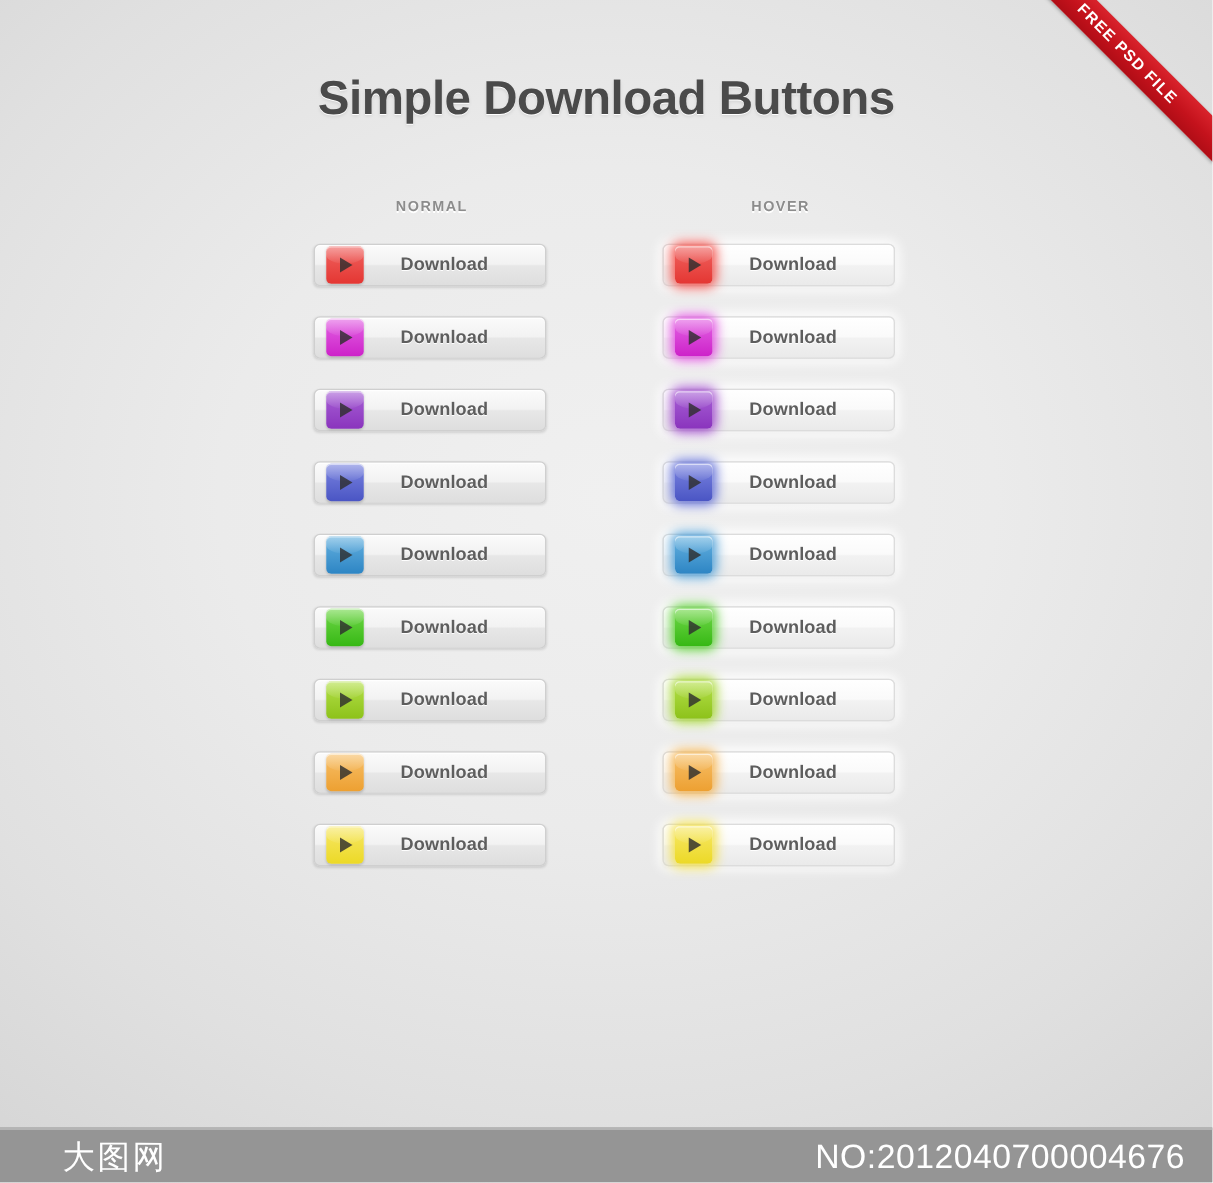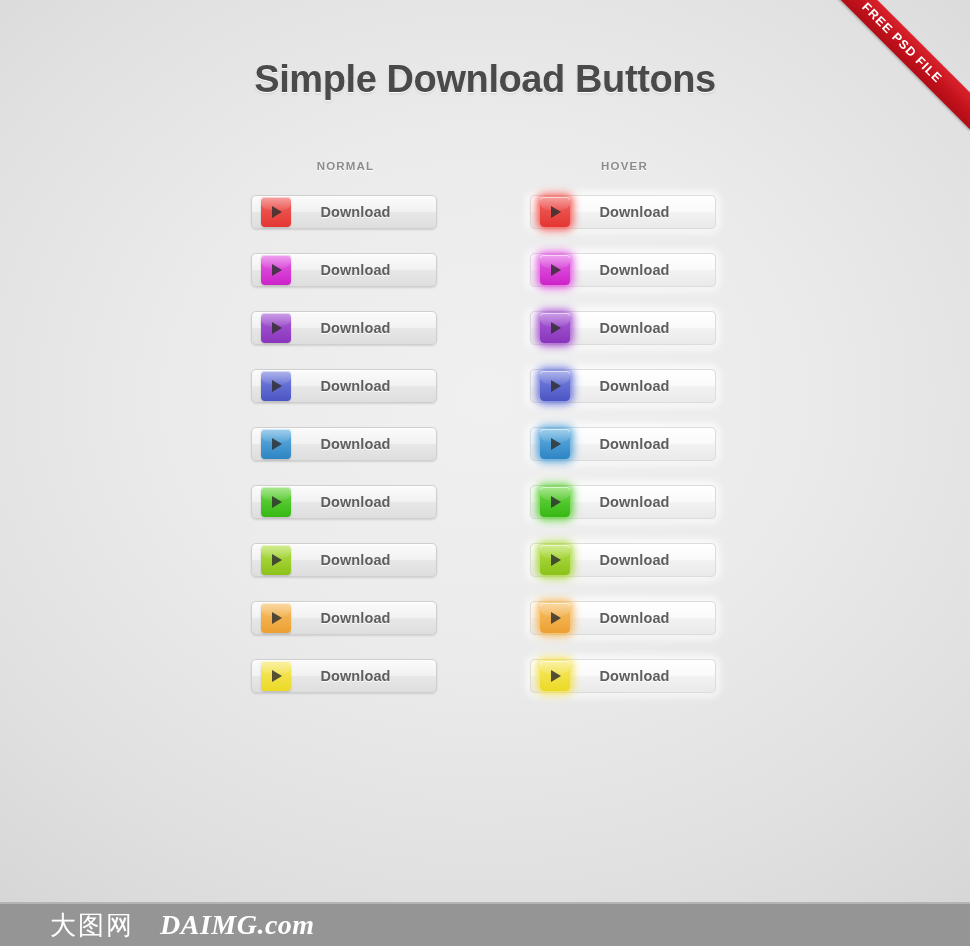--- a/index.html
+++ b/index.html
@@ -366,15 +366,15 @@
             <span class="btn-label">Download</span>
           </div>
         </div>
       </div>
     </div>
 </div>
 
 <div class="footer">
   <div class="brand">
     <span class="brand-cn">大图网</span>
-    <span class="brand-en">DAIMG.com</span>
   </div>
+  <div class="serial">NO:2012040700004676</div>
 </div>
 
 </body></html>

